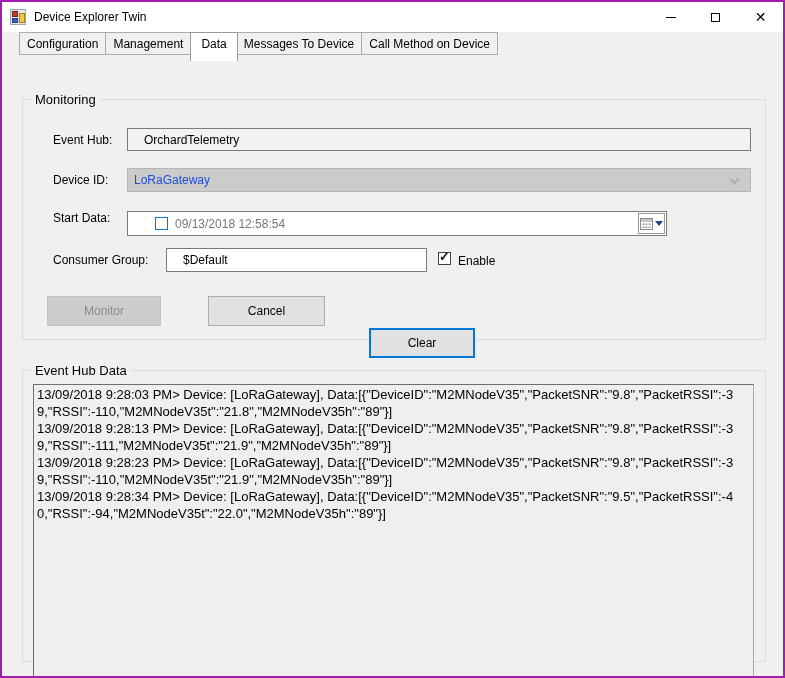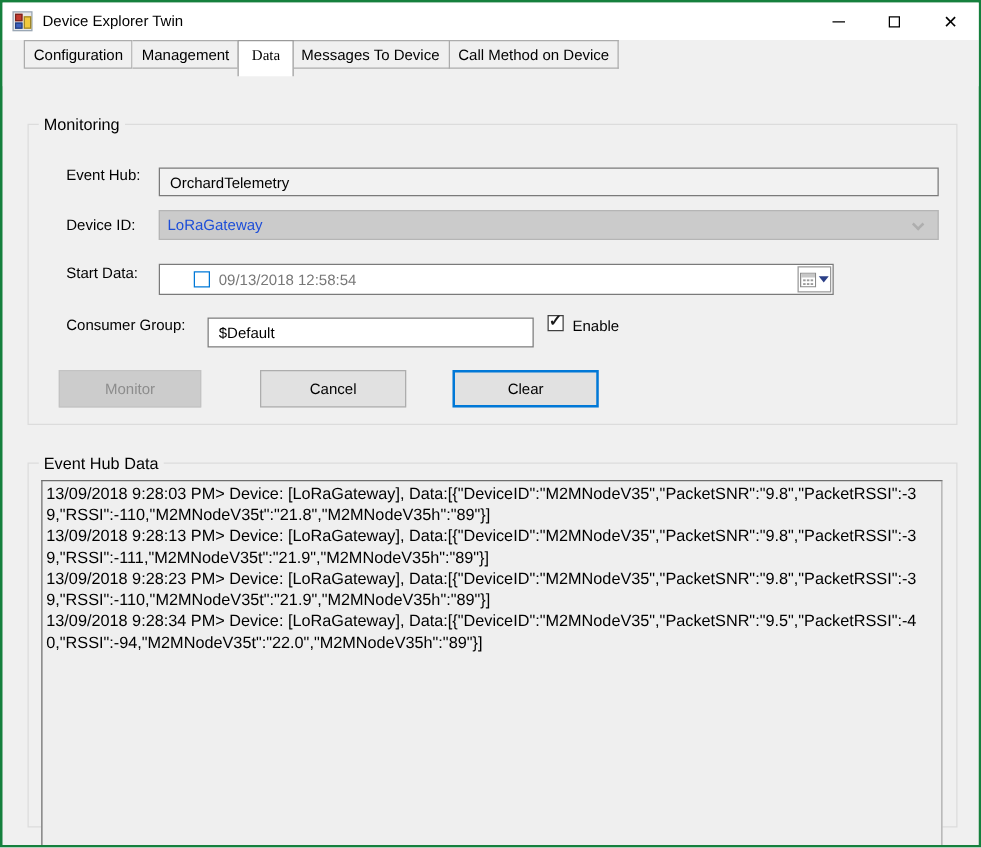--- a/index.html
+++ b/index.html
@@ -1,19 +1,19 @@
 <!DOCTYPE html>
 <html><head>
 <meta charset="utf-8">
 <style>
   * { margin:0; padding:0; box-sizing:border-box; }
   html,body { background:#e8e8e8; font-family:"Liberation Sans", sans-serif; }
   .win {
     position:relative; width:785px; height:678px;
-    background:#f0f0f0; border:2px solid #15803d; overflow:hidden;
+    background:#f0f0f0; border:2px solid #a21caf; overflow:hidden;
   }
   
   .titlebar {
     position:absolute; left:0; top:0; right:0; height:30px;
     background:#ffffff; display:flex; align-items:center;
   }
   .appicon { position:relative; width:16px; height:16px; margin-left:8px; flex:0 0 auto;
     background:#e7e7e7; border:1px solid #9aa7b5; }
   .appicon i { position:absolute; display:block; }
   .appicon .sq-red    { left:1px; top:1px;  width:6px; height:6px; background:#c3392f; border:1px solid #7b241e; }
@@ -33,36 +33,36 @@
   .tab {
     height:23px; padding:0 7px; display:flex; align-items:center;
     background:#f0f0f0; border:1px solid #acacac; border-left:none;
     font-size:12px; color:#000; white-space:nowrap;
   }
   .tab:first-child { border-left:1px solid #acacac; }
   .tab.selected {
     height:29px; background:#ffffff; border:1px solid #9a9a9a; border-bottom:none;
     position:relative; z-index:2; margin:0 -1px; padding:0 10px; align-items:flex-start;
   }
-  .tab.selected span { margin-top:4px;font-family:Liberation Serif, serif; }
+  .tab.selected span { margin-top:4px; }
   
   .groupbox {
     position:absolute; border:1px solid #dcdcdc; background:transparent;
   }
   .groupbox > .gb-title {
     position:absolute; top:-8px; left:8px; background:#f0f0f0; padding:0 4px;
     font-size:13px; color:#000; white-space:nowrap;
   }
   #gb-monitoring { left:20px; top:97px;  width:744px; height:241px; }
   #gb-eventhubdata { left:20px; top:368px; width:744px; height:292px; }
   
   .lbl { position:absolute; font-size:12px; color:#000; white-space:nowrap; }
   .field {
     position:absolute; font-family:"Liberation Sans", sans-serif; font-size:12px; color:#000;
-    border:1px solid #7a7a7a; background:#fff; padding:0 8px; outline:none;margin-top:6px;
+    border:1px solid #7a7a7a; background:#fff; padding:0 16px; outline:none;
   }
   #fld-eventhub { left:104px; top:28px; width:624px; height:23px; background:#f2f2f2; }
   .combo {
     position:absolute; left:104px; top:68px; width:624px; height:24px;
     background:#cbcbcb; border:1px solid #b5b5b5; display:flex; align-items:center;
     font-size:12px; color:#1d4ed8; padding:0 6px;
   }
   .combo .chev {
     position:absolute; right:12px; top:7px; width:7px; height:7px;
     border-right:2px solid #aeaeae; border-bottom:2px solid #aeaeae;
@@ -91,21 +91,21 @@
   #cb-enable { position:absolute; left:415px; top:152px; }
   #lbl-enable { left:435px; top:154px; }
   
   .btn {
     position:absolute; top:196px; height:30px; font-size:12px;
     display:flex; align-items:center; justify-content:center;
     background:#e1e1e1; border:1px solid #adadad; color:#000;
   }
   #btn-monitor { left:24px;  width:114px; background:#cccccc; border-color:#c3c3c3; color:#8d8d8d; }
   #btn-cancel  { left:185px; width:117px; }
-  #btn-clear   { left:339px; width:117px; border:2px solid #0078d7; }
+  #btn-clear   { left:346px; width:106px; border:2px solid #0078d7;margin-top:32px; }
   
   .logbox {
     position:absolute; left:10px; top:13px; width:721px; height:344px;
     background:#efefef; border:1px solid #6e6e6e; border-bottom-color:#a9a9a9; border-right-color:#a9a9a9;
     padding:1px 3px; overflow:hidden;
   }
   .logline {
     font-size:13px; line-height:17px; color:#000;
     word-break:break-all; white-space:normal;
   }

